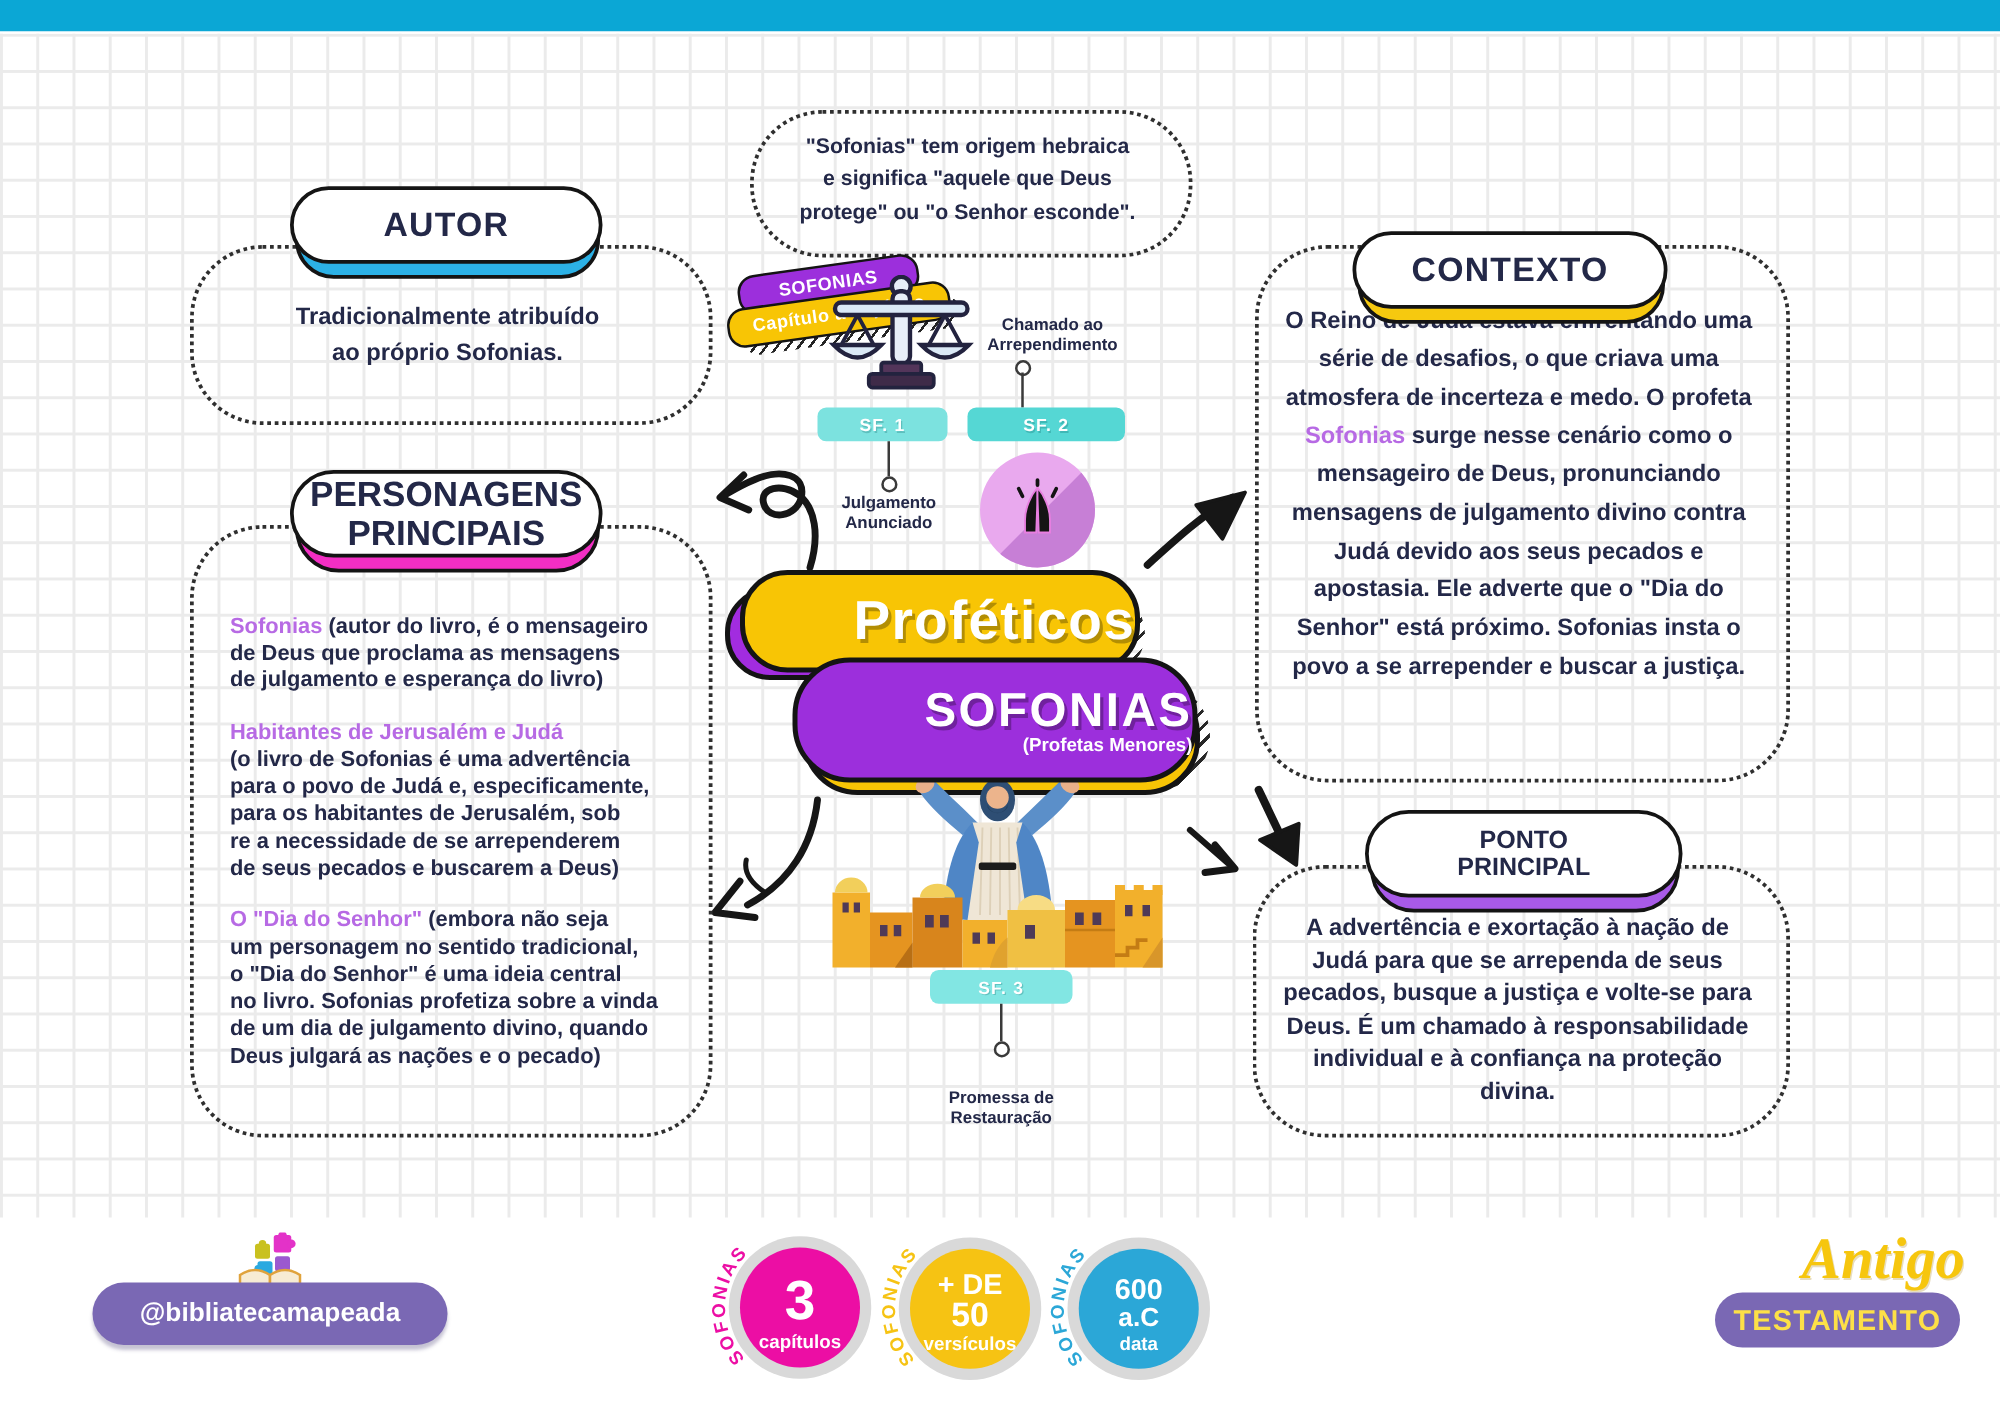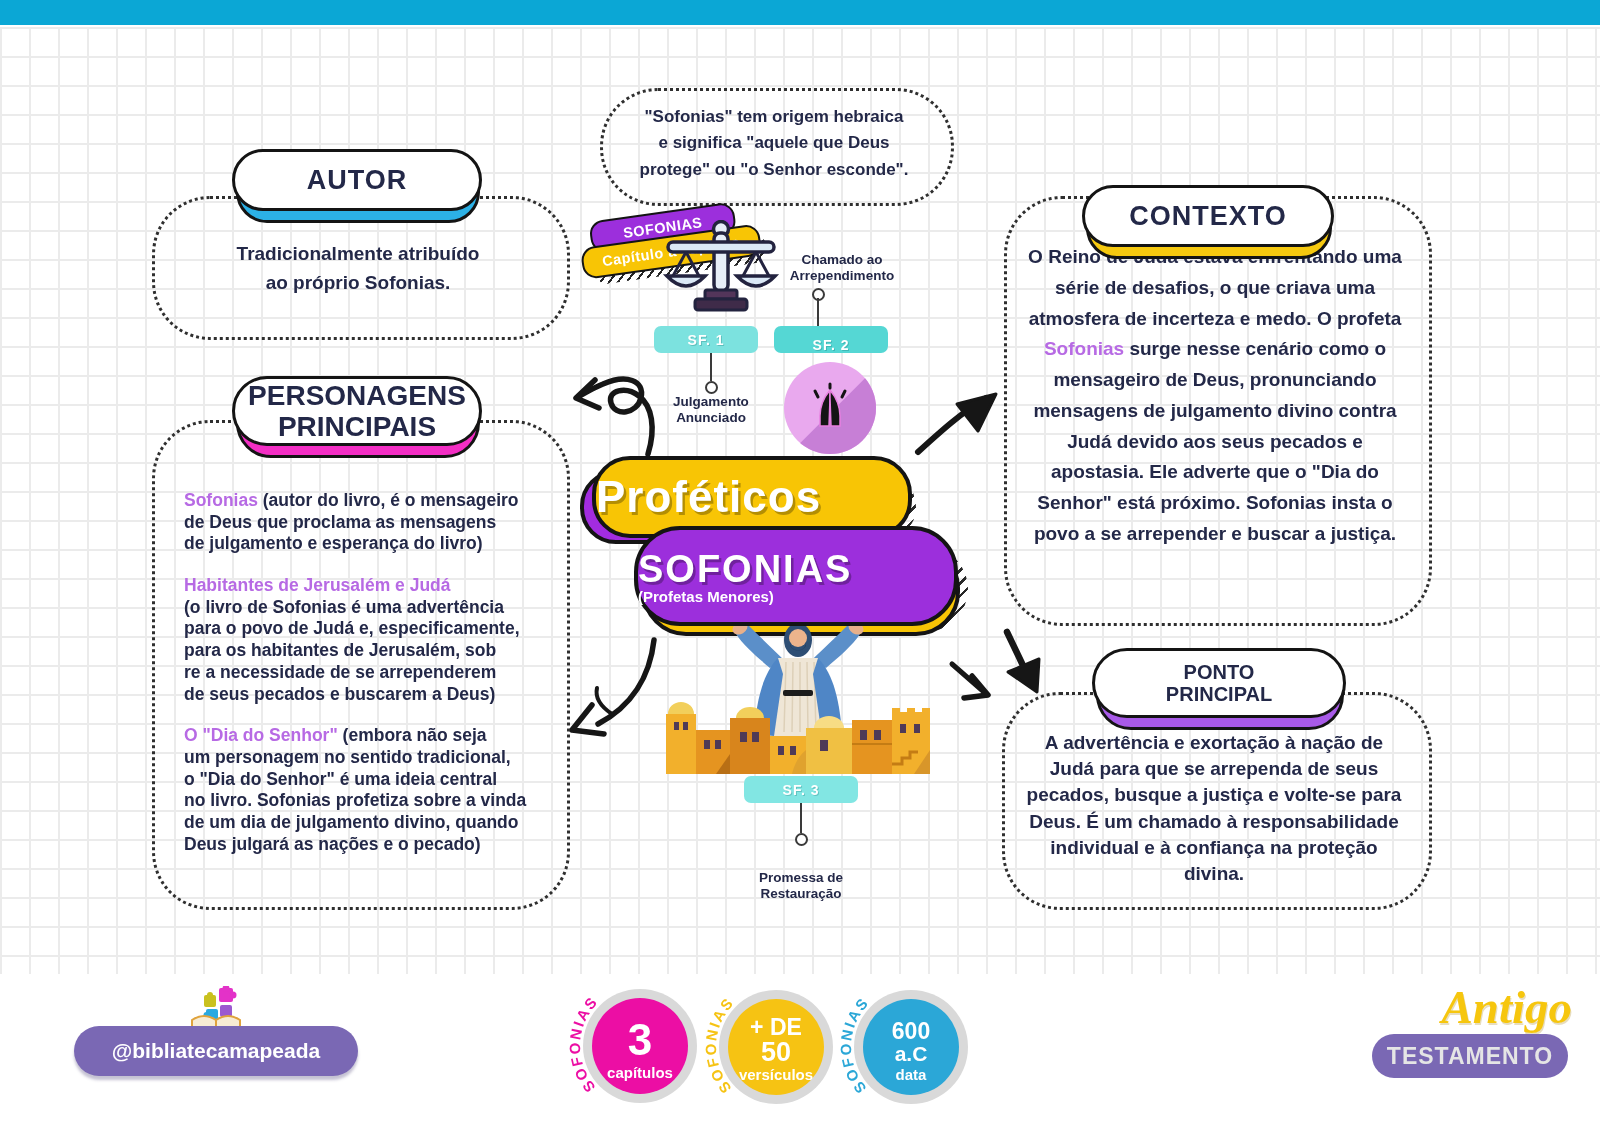--- a/index.html
+++ b/index.html
@@ -50,35 +50,35 @@
   
   .praycircle{position:absolute;left:784px;top:362px;width:92px;height:92px;border-radius:50%;
        background:#e9a9ee;overflow:hidden;z-index:2;}
   .praycircle .wedge{position:absolute;left:34px;top:34px;width:100px;height:100px;background:#c77fd6;
        transform:rotate(45deg);}
   .praycircle svg{position:absolute;left:22px;top:20px;}
 
   
   .hatch{position:absolute;background:repeating-linear-gradient(135deg,rgba(22,22,22,.92) 0 2.5px,transparent 2.5px 9px);z-index:2;}
   .bshadow{position:absolute;border:4px solid #141414;z-index:2;}
-  .banner{position:absolute;border:4px solid #141414;display:flex;flex-direction:column;align-items:flex-start;
+  .banner{position:absolute;border:4px solid #141414;display:flex;flex-direction:column;align-items:flex-end;
           justify-content:center;color:#fff;font-weight:bold;z-index:3;}
   .banner .t1{text-shadow:2.5px 3px 0 rgba(0,0,0,.28);}
 
   
   .stats{position:absolute;left:0;top:0;z-index:2;}
   .statbadge{position:absolute;width:160px;height:160px;}
   .handle-pill{position:absolute;left:74px;top:1026px;width:284px;height:50px;border-radius:26px;
        background:var(--brand-purple);display:flex;align-items:center;justify-content:center;color:#fff;
        font-weight:bold;font-size:21px;z-index:2;box-shadow:0 4px 3px rgba(90,80,130,.35);}
   .brand-script{position:absolute;left:1368px;top:980px;width:204px;text-align:right;z-index:2;
        font-family:"Liberation Serif",serif;font-style:italic;font-weight:bold;font-size:47px;
        color:var(--brand-yellow);text-shadow:1px 2px 0 rgba(160,120,0,.25);}
   .brand-pill{position:absolute;left:1372px;top:1034px;width:196px;height:44px;border-radius:22px;
-       background:var(--brand-purple);display:flex;align-items:center;justify-content:center;color:#e5e5e5;
+       background:var(--brand-purple);display:flex;align-items:center;justify-content:center;color:#fde047;
        font-weight:bold;font-size:23px;letter-spacing:1px;z-index:2;}
   svg{display:block;}
 </style>
 </head>
 <body>
 
 <div class="canvas">
   <div class="topbar"></div>
   <div class="grid"></div>
 
@@ -182,21 +182,21 @@
   </svg>
 
   <div class="cap" style="left:782px;top:252px;width:120px;">Chamado ao
 Arrependimento</div>
   <div class="dot" style="left:812px;top:288px;"></div>
   <div class="stem" style="left:817px;top:298px;height:28px;"></div>
 
   <div class="chip" style="left:654px;top:326px;width:104px;background:var(--teal1);">
     <span>SF. 1</span>
     </div>
-  <div class="chip" style="left:774px;top:326px;width:114px;background:var(--teal2);align-items:flex-end;">
+  <div class="chip" style="left:774px;top:326px;width:126px;background:var(--teal2);">
     <span>SF. 2</span>
     </div>
 
   <div class="stem" style="left:710px;top:353px;height:28px;"></div>
   <div class="dot" style="left:705px;top:381px;"></div>
   <div class="cap" style="left:654px;top:394px;width:114px;">Julgamento
 Anunciado</div>
 
   <div class="praycircle">
     <div class="wedge"></div>

